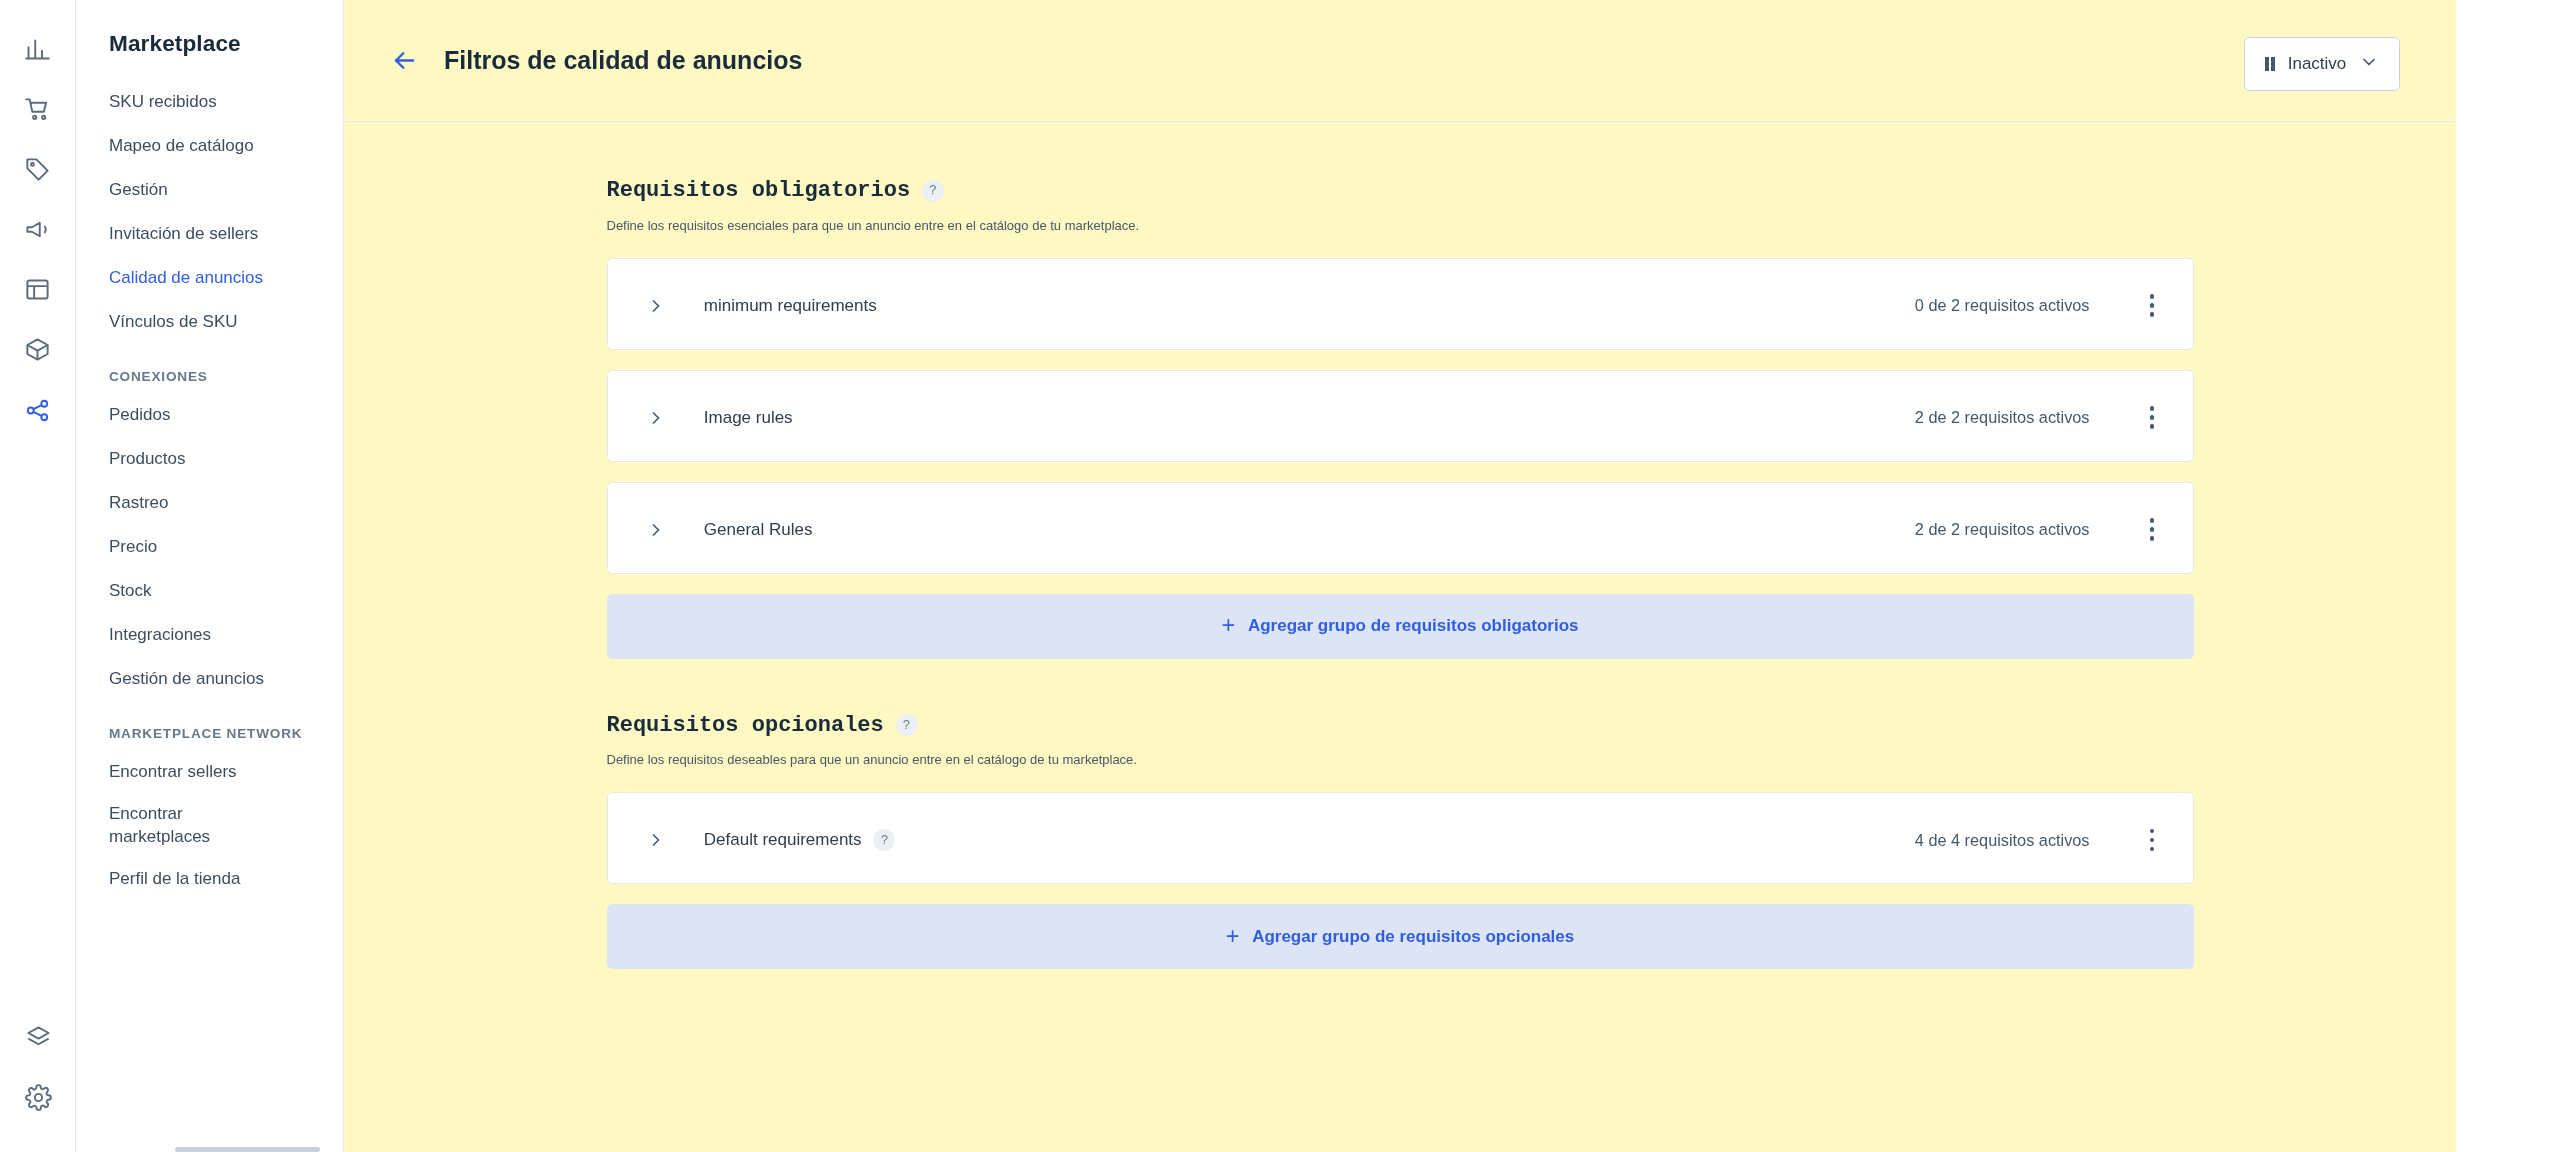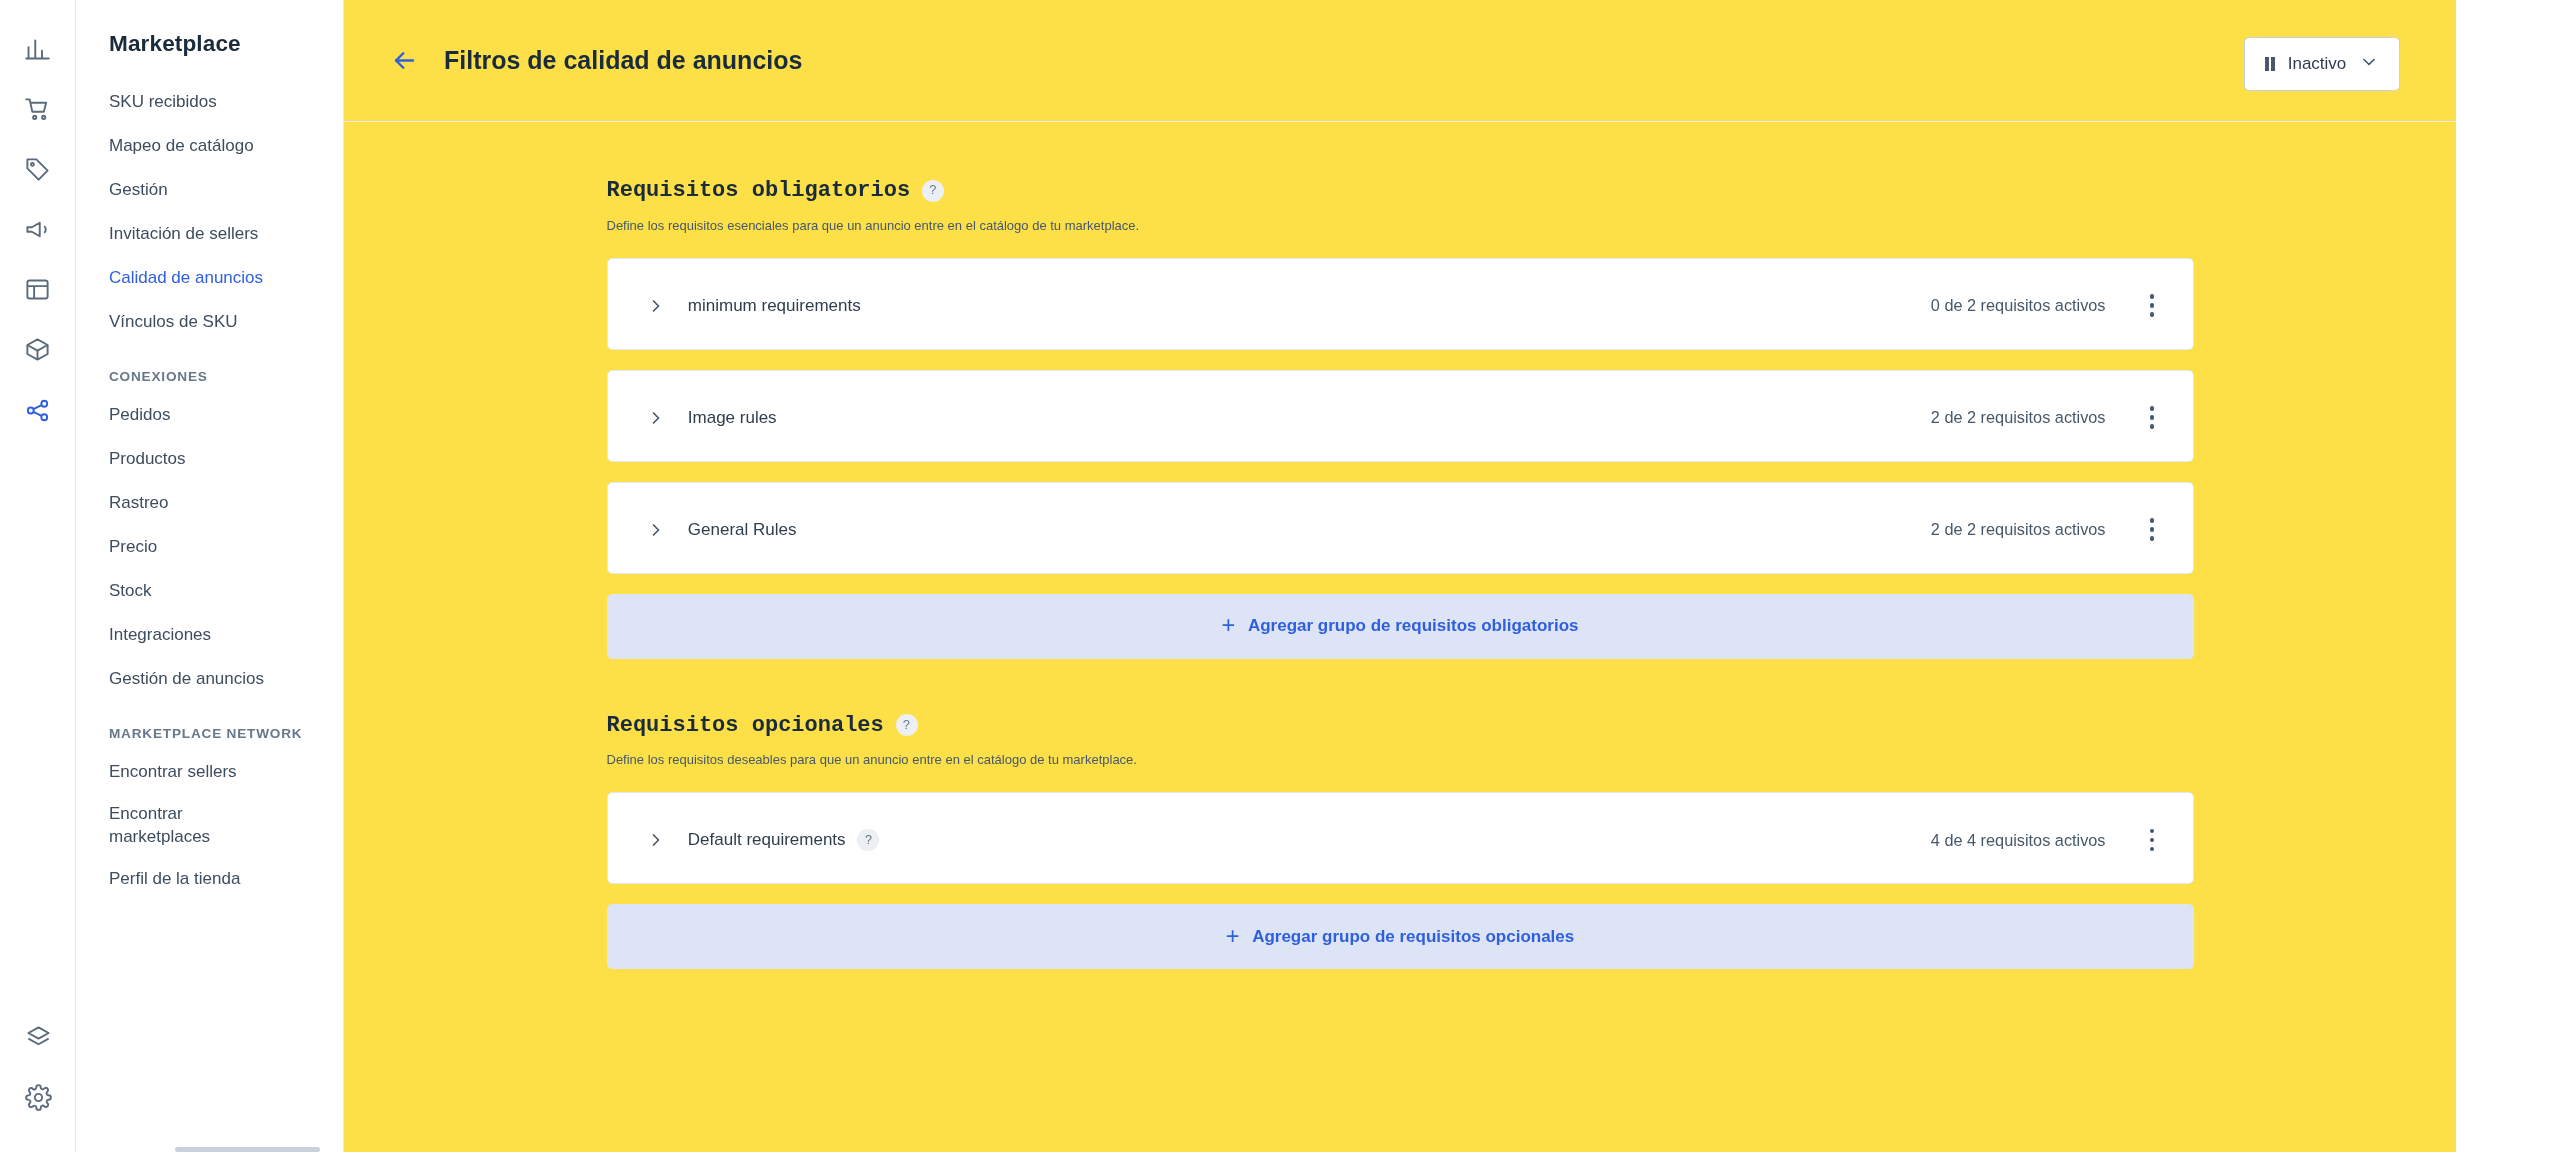--- a/index.html
+++ b/index.html
@@ -93,21 +93,21 @@
     height: 5.4px;
     background: #c9d2dc;
     border-radius: 2.7px;
   }
 
   
   .main {
     flex: 1 1 auto;
     display: flex;
     flex-direction: column;
-    background: #fde047;
+    background: #fef9c3;
     min-width: 0;
   }
   .topbar {
     height: 122px;
     flex: 0 0 122px;
     border-bottom: 0.9px solid #e7ebf0;
     display: flex;
     align-items: center;
     padding: 0 56px 0 40px;
   }
@@ -198,20 +198,21 @@
 
   .card {
     border: 0.9px solid #e3e8ee;
     border-radius: 5.4px;
     height: 92px;
     display: flex;
     align-items: center;
     padding: 4px 25px 0 33px;
     margin-bottom: 20px;
     background: #fff;
+    gap: 16px;
   }
   .chev {
     width: 31px;
     display: flex;
     align-items: center;
     justify-content: center;
     color: #46586a;
     cursor: pointer;
   }
   .card-label {

